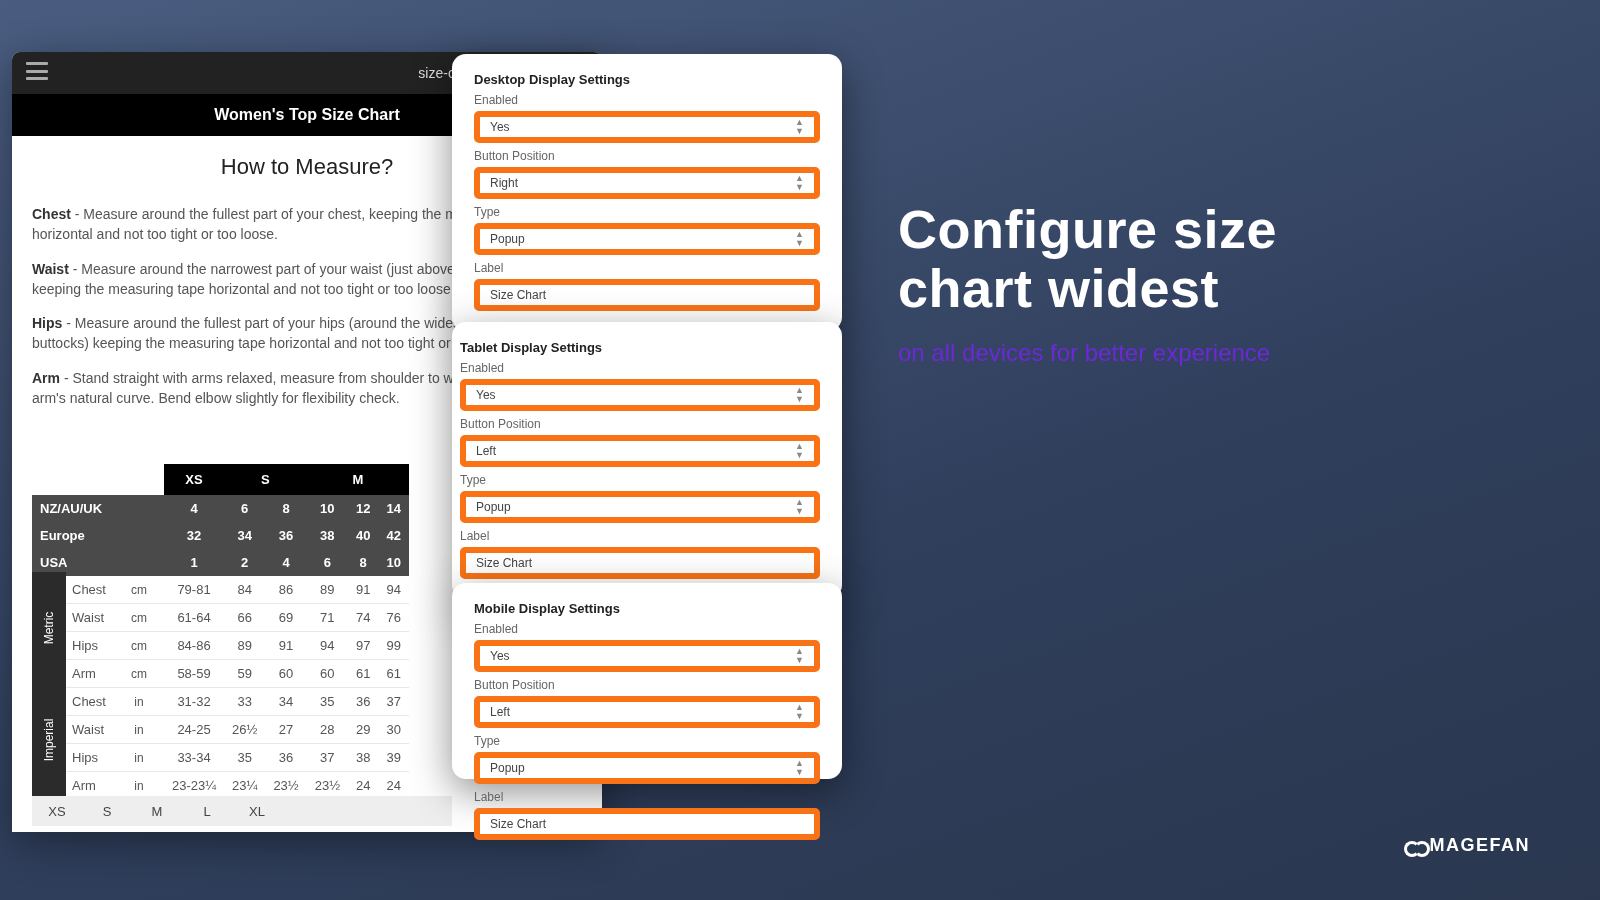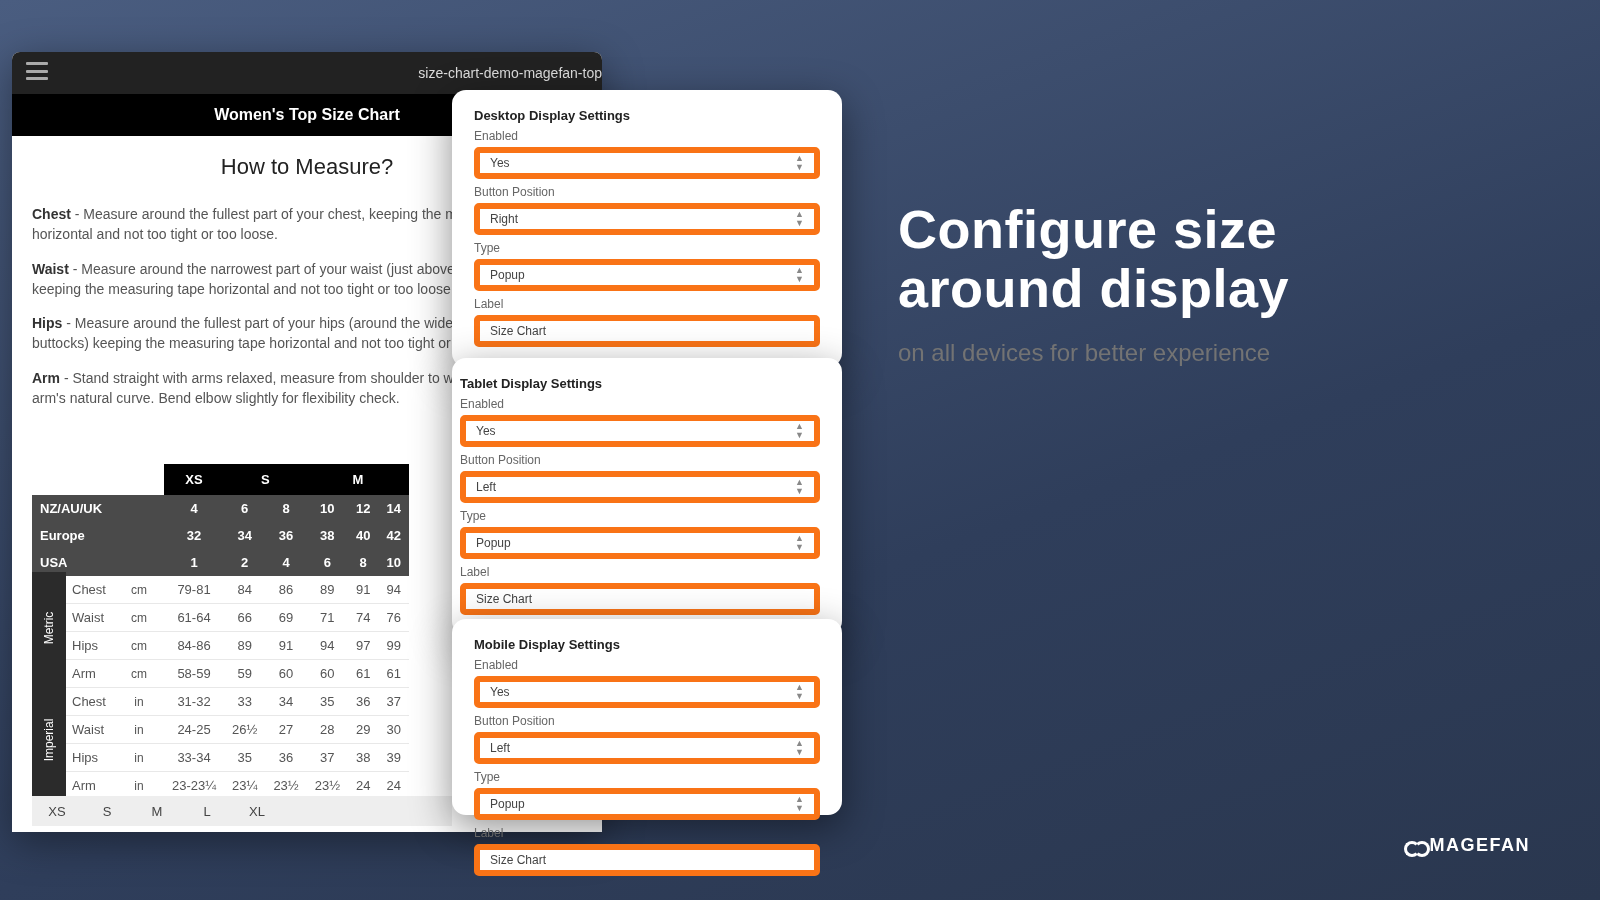--- a/index.html
+++ b/index.html
@@ -53,40 +53,39 @@
 
   
   .body-fig { position:absolute; left:444px; top:248px; width:146px; height:100px; background:#f2c9ac; border-radius:50% 50% 0 0; opacity:.85;}
   .body-label { position:absolute; font-size:9px; font-weight:700; color:#555;}
 
   
   .card {
     position: absolute; width: 390px; background:#fff;
     border-radius: 14px; padding: 18px 22px 20px;
     box-shadow: 0 12px 40px rgba(0,0,0,.45);
-    margin-top: 36px;
   }
   .card.c1 { left: 452px; top: 54px; }
   .card.c2 { left: 452px; top: 322px; padding-left: 8px; }
   .card.c3 { left: 452px; top: 583px; height: 196px;}
   .card-title { font-size: 13px; font-weight: 700; color:#222; margin-bottom: 4px;}
   .field-label { font-size: 12px; color:#666; margin: 6px 0 4px;}
   .select, .textinput {
     width: 100%; height: 32px; border:6px solid #f97316; border-radius:5px;
     padding: 0 10px; font-size:12px; color:#444; background:#fff;
     display:flex; align-items:center; justify-content:space-between;
   }
   .select .chev { color:#888; font-size:9px; line-height:1; }
   .chev::before { content:"▲"; display:block;}
   .chev::after { content:"▼"; display:block;}
 
   
   .headline { position:absolute; left:898px; top:184px; color:#fff;margin-top:16px; }
   .headline h1 { font-size:54px; font-weight:800; line-height:1.1; letter-spacing:.5px;}
-  .headline p { font-size:24px; font-weight:400; margin-top:20px; color:#737373;}
+  .headline p { font-size:24px; font-weight:400; margin-top:20px; color:#6d28d9;}
 
   
   .logo { position:absolute; right:70px; bottom:44px; color:#fff; display:flex; align-items:flex-end; gap:2px;margin-top:36px;}
   .logo-mark { width:24px; height:20px; position:relative;}
   .logo-mark::before { content:""; position:absolute; left:0; top:5px; width:10px; height:10px; border:3px solid #fff; border-radius:50%; border-right-color:transparent;}
   .logo-mark::after { content:""; position:absolute; left:10px; top:5px; width:10px; height:10px; border:3px solid #fff; border-radius:50%; border-left-color:transparent;}
   .logo span { font-size:18px; font-weight:700; letter-spacing:1.5px;}
 </style>
 </head>
 <body>
@@ -310,21 +309,21 @@
     </div>
   <div class="field-label">Label</div>
   <div class="textinput">
       <span>Size Chart</span>
     </div>
 </div>
 
 <div class="headline">
   <h1>
     <span>Configure size</span><br>
-    <span>around display</span>
+    <span>chart widest</span>
   </h1>
   <p>on all devices for better experience</p>
 </div>
 
 <div class="logo">
   <div class="logo-mark"></div>
   <span>MAGEFAN</span>
 </div>
 
 </body></html>

